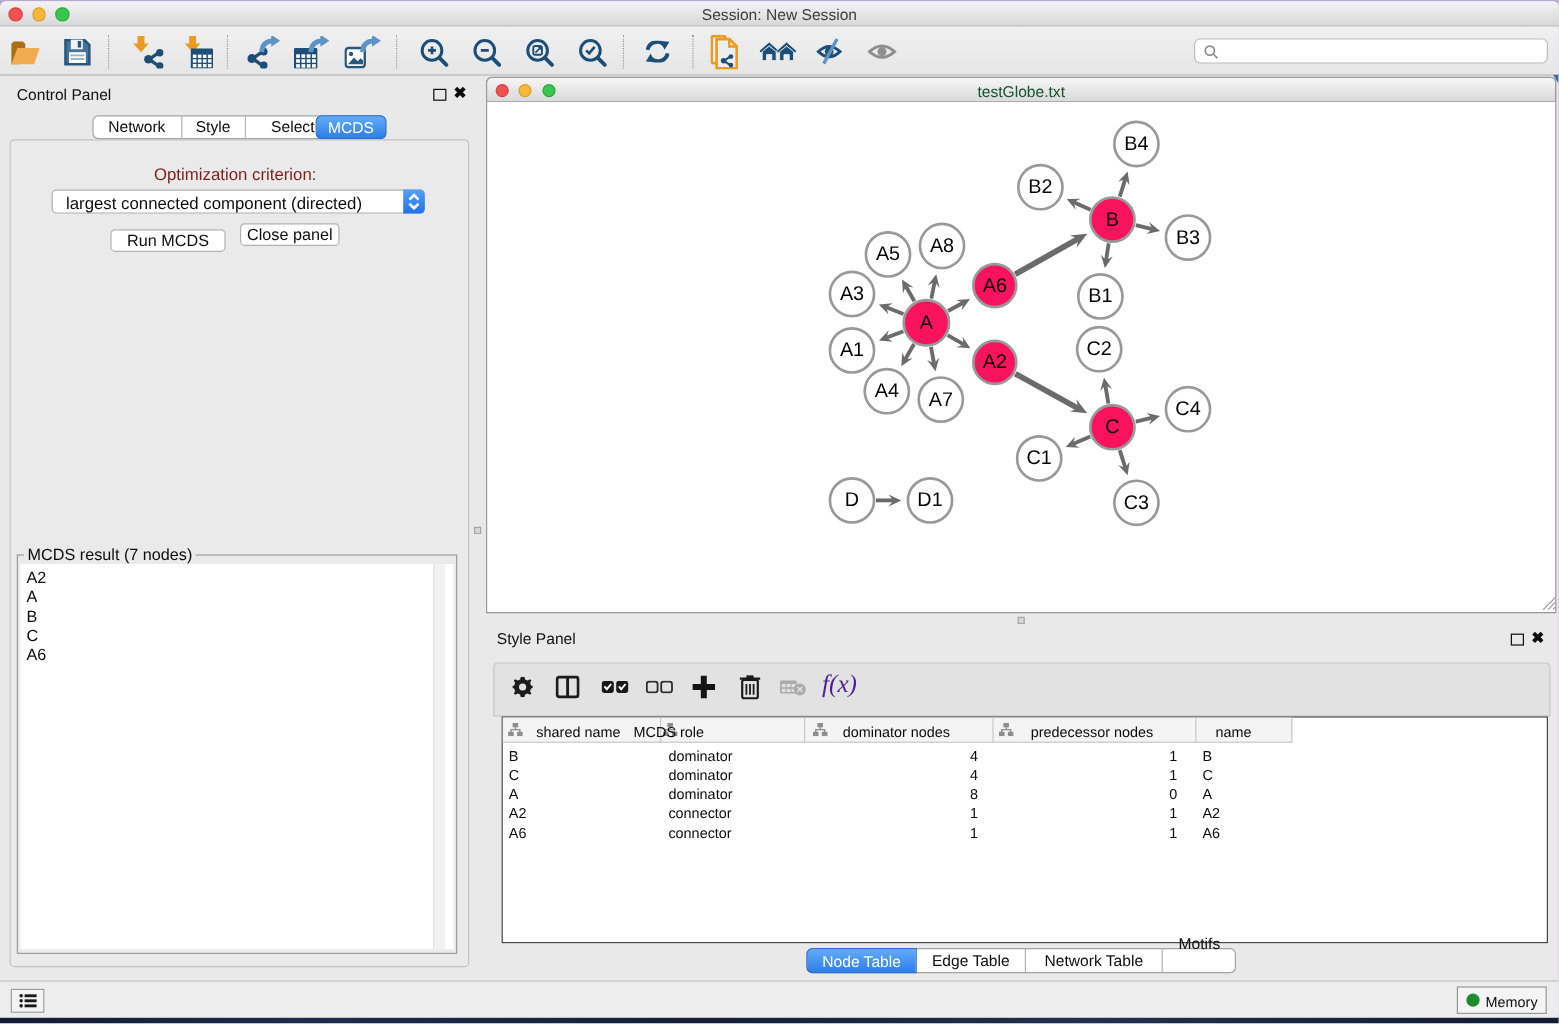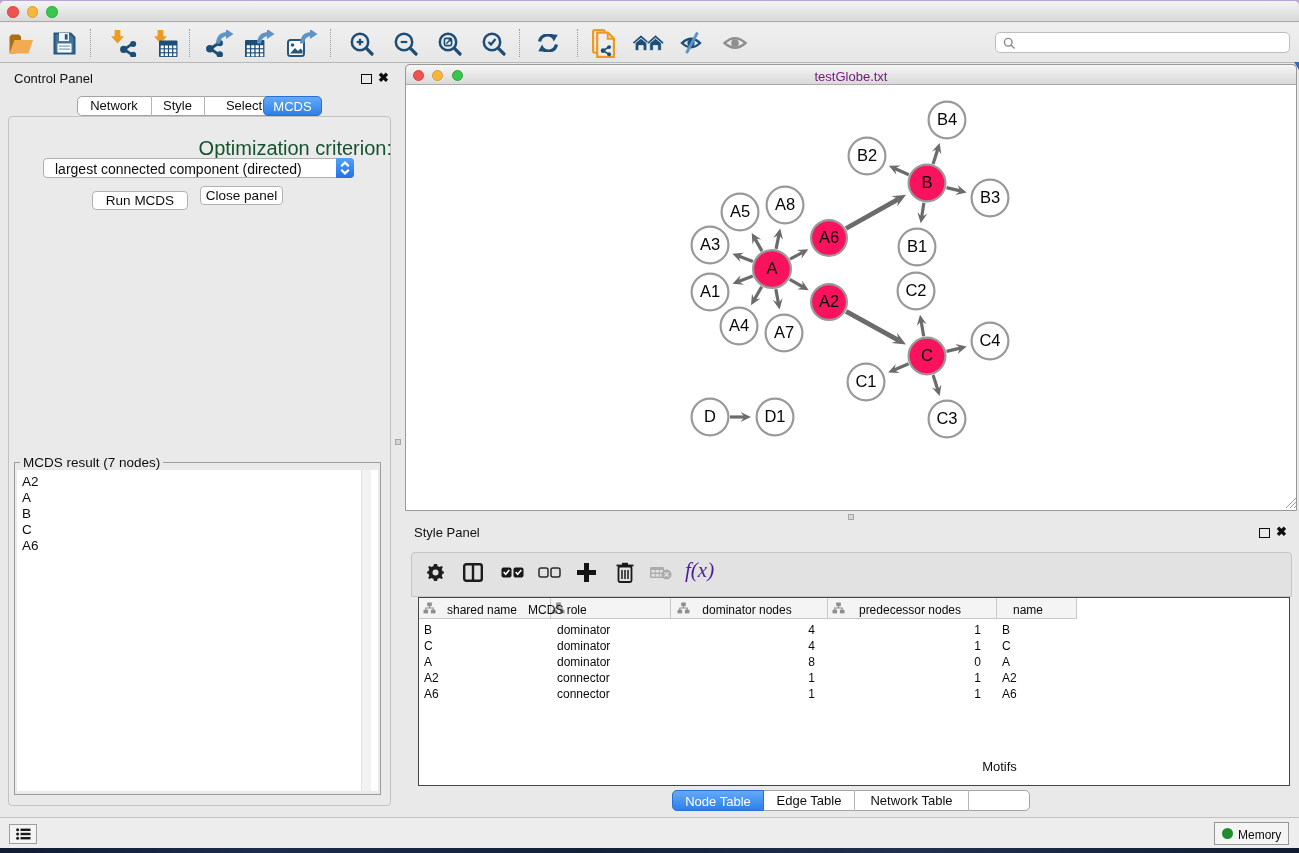--- a/index.html
+++ b/index.html
@@ -20,20 +20,21 @@
  color:#fff;text-align:center;font-size:13px;line-height:20px;border:1px solid #2a6fd4}
 .tabtxt{position:absolute;top:0;height:20px;line-height:20px;font-size:13px;color:#0e0e0e;text-align:center}
 .btn{position:absolute;background:#fff;border:1px solid #b2b2b2;border-radius:4px;
  font-size:13.5px;color:#0e0e0e;text-align:center}
 .cell{position:absolute;font-size:12px;color:#0a0a0a;white-space:nowrap}
 </style></head><body>
 <div class="desk">
 <div class="deskbottom"></div>
 <div class="appwin"></div>
 <div class="titlebar"></div>
+<div class="titletext">Session: New Session</div>
 <div style="position:absolute;left:7.000000000000001px;top:6.2px;width:11.6px;height:11.6px;border-radius:50%;background:#ee5350;border:1px solid #d9423f;box-sizing:border-box"></div>
     <div style="position:absolute;left:26.600000000000005px;top:6.2px;width:11.6px;height:11.6px;border-radius:50%;background:#f5b73d;border:1px solid #dd9c2a;box-sizing:border-box"></div>
     <div style="position:absolute;left:46.2px;top:6.2px;width:11.6px;height:11.6px;border-radius:50%;background:#38c74c;border:1px solid #2aa73c;box-sizing:border-box"></div>
     <div class="toolbar"></div>
     <svg style="position:absolute;left:8px;top:31px" width="26" height="25" viewBox="0 0 26 25">
       <path d="M1.5 5.5 L1.5 22.5 L8 22.5 L8 9 L13 9 L13 5.5 L11 3.5 L3.5 3.5 Z" fill="#a96f14"></path>
       <path d="M1.5 22.5 L6.5 9 L25 9 L20.5 22.5 Z" fill="#f3ab51"></path>
     </svg>
     <svg style="position:absolute;left:52px;top:31px" width="25" height="25" viewBox="0 0 25 25">
       <path d="M1.5 1.5 L19 1.5 L23.5 6 L23.5 23.5 L1.5 23.5 Z" fill="#27567e"></path>
@@ -197,38 +198,38 @@
     <div style="position:absolute;left:361px;top:74px;width:11px;height:10px;border:1.8px solid #0d0d0d;box-sizing:border-box"></div>
     <div style="position:absolute;left:378px;top:70px;font:bold 13px 'Liberation Sans',sans-serif;color:#0d0d0d">✖</div>
     <div class="tabg" style="left:77px;top:96px;width:245px"></div>
 <div class="ab" style="left:151px;top:96px;width:1px;height:20px;background:#b5b5b5"></div>
 <div class="ab" style="left:204px;top:96px;width:1px;height:20px;background:#b5b5b5"></div>
 <div class="tabtxt" style="left:77px;top:96px;width:74px">Network</div>
 <div class="tabtxt" style="left:151px;top:96px;width:53px">Style</div>
 <div class="tabtxt" style="left:204px;top:96px;width:80px">Select</div>
 <div class="tabsel" style="left:263px;top:96px;width:59px">MCDS</div>
 <div class="ab" style="left:8px;top:116px;width:383px;height:690px;border:1px solid #c3c3c3;border-radius:4px;background:#eaeaea"></div>
-    <div class="ab" style="left:0;top:137px;width:392px;text-align:right;font-size:20px;color:#14532d">Optimization criterion:</div>
+    <div class="ab" style="left:0;top:137px;width:392px;text-align:center;font-size:14px;color:#7f1d1d">Optimization criterion:</div>
     <div class="ab" style="left:43px;top:158px;width:311px;height:20px;background:#fff;border:1px solid #b0b0b0;border-radius:4px"></div>
 <div class="ab" style="left:55px;top:161px;font-size:14px;color:#0d0d0d">largest connected component (directed)</div>
 <div class="ab" style="left:336px;top:158px;width:18px;height:20px;border-radius:0 4px 4px 0;background:linear-gradient(#55a0f7,#2171e9)"></div>
 <svg class="ab" style="left:338px;top:160px" width="14" height="16" viewBox="0 0 14 16">
 <path d="M3.2 6.2 L7 2.6 L10.8 6.2" fill="none" stroke="#fff" stroke-width="2.2"></path>
 <path d="M3.2 9.8 L7 13.4 L10.8 9.8" fill="none" stroke="#fff" stroke-width="2.2"></path>
     </svg>
 <div class="btn" style="left:92px;top:191px;width:96px;height:19px;line-height:18px">Run MCDS</div>
 <div class="btn" style="left:200px;top:186px;width:83px;height:19px;line-height:18px">Close panel</div>
 <div class="ab" style="left:14px;top:462px;width:367px;height:333px;border:1px solid #9c9c9c"></div>
 <div class="ab" style="left:20px;top:455px;background:#eaeaea;padding:0 3px;font-size:13.5px;color:#0d0d0d">MCDS result (7 nodes)</div>
 <div class="ab" style="left:17px;top:470px;width:361px;height:321px;background:#fff"></div>
 <div class="ab" style="left:361px;top:470px;width:10px;height:321px;background:#f2f2f2;border-left:1px solid #e0e0e0"></div>
 <div class="ab" style="left:22px;top:474px;font-size:13.5px;color:#0d0d0d;line-height:16px">A2<br>A<br>B<br>C<br>A6</div>
 <div class="ab" style="left:405px;top:64px;width:892px;height:447px;background:#fff;border:1px solid #999;border-radius:5px 5px 0 0"></div>
 <div class="ab" style="left:405px;top:64px;width:892px;height:21px;border-radius:5px 5px 0 0;background:linear-gradient(#f6f6f6,#d9d9d9);border-bottom:1px solid #aaa;border-left:1px solid #999;border-top:1px solid #999;border-right:1px solid #999"></div>
-<div class="ab" style="left:405px;top:69px;width:892px;text-align:center;font-size:13px;color:#701a75">testGlobe.txt</div>
+<div class="ab" style="left:405px;top:69px;width:892px;text-align:center;font-size:13px;color:#14532d">testGlobe.txt</div>
 <div class="ab" style="left:1294px;top:62px;width:5px;height:8px;background:#3a6ab0;clip-path:polygon(100% 0,0 0,100% 100%)"></div>
     <div style="position:absolute;left:412.5px;top:69.5px;width:11.0px;height:11.0px;border-radius:50%;background:#ee5350;border:1px solid #d9423f;box-sizing:border-box"></div>
     <div style="position:absolute;left:432.1px;top:69.5px;width:11.0px;height:11.0px;border-radius:50%;background:#f5b73d;border:1px solid #dd9c2a;box-sizing:border-box"></div>
     <div style="position:absolute;left:451.7px;top:69.5px;width:11.0px;height:11.0px;border-radius:50%;background:#38c74c;border:1px solid #2aa73c;box-sizing:border-box"></div>
     <svg width="892" height="426" viewBox="0 0 892 426" style="position:absolute;left:405px;top:85px" font-family="Liberation Sans, sans-serif">
       <line x1="347.8" y1="191.1" x2="333.6" y2="196.4" stroke="#6b6b6b" stroke-width="3.2"></line>
       <polygon points="327.5,198.7 335.6,190.3 333.6,196.4 339.1,199.7" fill="#6b6b6b"></polygon>
       <line x1="347.9" y1="176.6" x2="333.5" y2="171.0" stroke="#6b6b6b" stroke-width="3.2"></line>
       <polygon points="327.4,168.7 339.0,167.8 333.5,171.0 335.4,177.1" fill="#6b6b6b"></polygon>
       <line x1="356.7" y1="201.7" x2="349.3" y2="214.6" stroke="#6b6b6b" stroke-width="3.2"></line>
@@ -422,21 +423,21 @@
     <div class="cell" style="left:557px;top:687px">connector</div>
     <div class="cell" style="left:735px;top:687px;width:80px;text-align:right">1</div>
     <div class="cell" style="left:901px;top:687px;width:80px;text-align:right">1</div>
     <div class="cell" style="left:1002px;top:687px">A6</div>
     <div class="tabg" style="left:672px;top:790px;width:358px;height:21px"></div>
 <div class="tabsel" style="left:672px;top:790px;width:92px;height:21px;line-height:21px;border-radius:5px 0 0 5px">Node Table</div>
 <div class="ab" style="left:854px;top:790px;width:1px;height:21px;background:#b5b5b5"></div>
 <div class="ab" style="left:968px;top:790px;width:1px;height:21px;background:#b5b5b5"></div>
 <div class="tabtxt" style="left:764px;top:790px;width:90px;height:21px;line-height:21px">Edge Table</div>
 <div class="tabtxt" style="left:855px;top:790px;width:113px;height:21px;line-height:21px">Network Table</div>
-<div class="tabtxt" style="left:969px;top:756px;width:61px;height:38px;line-height:21px">Motifs</div>
+<div class="tabtxt" style="left:969px;top:776px;width:61px;height:38px;line-height:21px">Motifs</div>
 <div class="ab" style="left:0;top:817px;width:1299px;height:31px;background:#ededed;border-top:1px solid #c2c2c2"></div>
 <div class="ab" style="left:9px;top:824px;width:28px;height:20px;background:#f4f4f4;border:1px solid #9e9e9e"></div>
 <svg class="ab" style="left:16px;top:828px" width="15" height="12" viewBox="0 0 15 12">
 <g fill="#1a1a1a">
         <circle cx="1.6" cy="1.8" r="1.5"></circle>
         <circle cx="1.6" cy="6" r="1.5"></circle>
         <circle cx="1.6" cy="10.2" r="1.5"></circle>
 <rect x="4.5" y="0.6" width="10" height="2.4"></rect>
         <rect x="4.5" y="4.8" width="10" height="2.4"></rect>
         <rect x="4.5" y="9" width="10" height="2.4"></rect>

